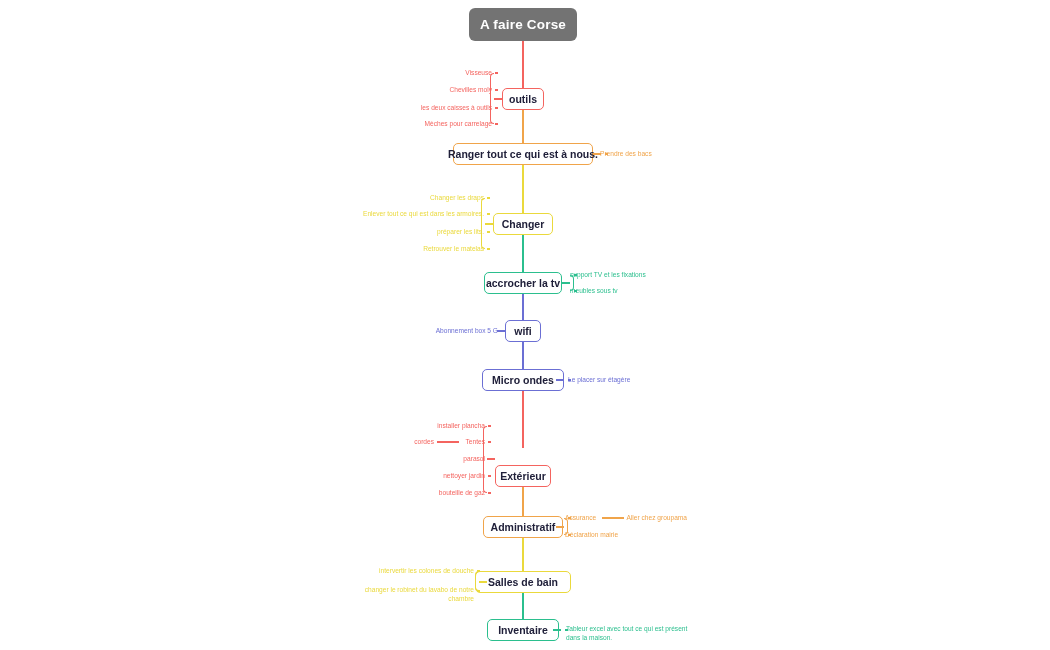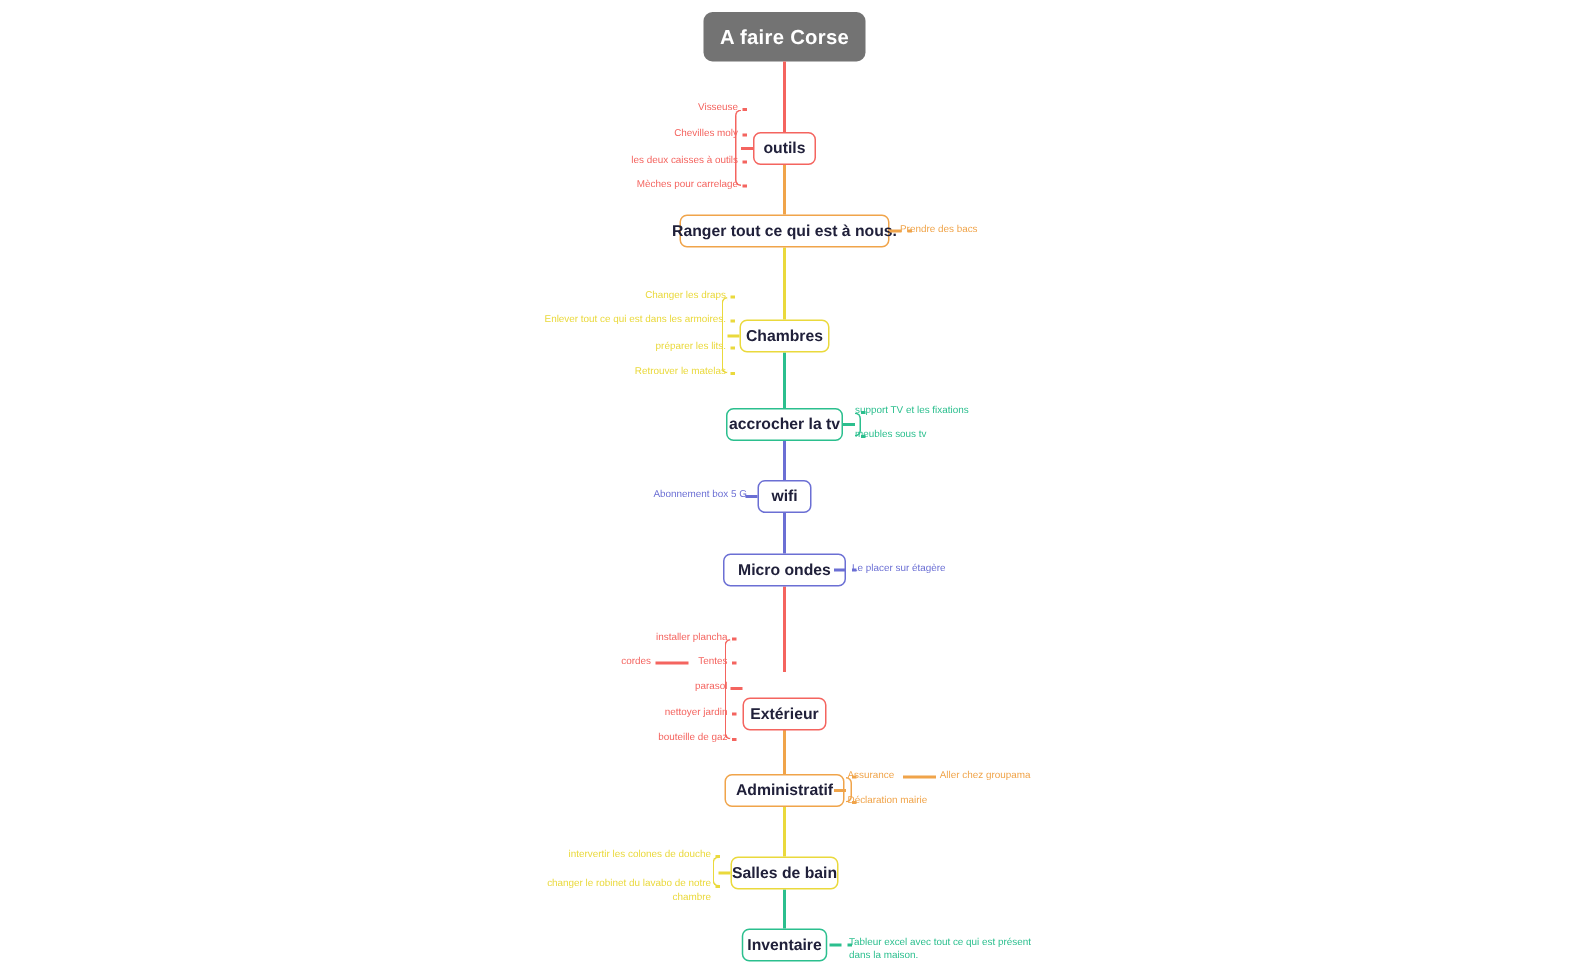--- a/index.html
+++ b/index.html
@@ -117,28 +117,28 @@
       <div class="trunk" style="left: 522px; top: 165px; height: 48px; background: rgb(234, 217, 60);"></div>
       <div class="trunk" style="left: 522px; top: 235px; height: 37px; background: rgb(43, 191, 142);"></div>
       <div class="trunk" style="left: 522px; top: 294px; height: 26px; background: rgb(107, 111, 212);"></div>
       <div class="trunk" style="left: 522px; top: 342px; height: 27px; background: rgb(107, 111, 212);"></div>
       <div class="trunk" style="left: 522px; top: 391px; height: 57px; background: rgb(244, 100, 95);"></div>
       <div class="trunk" style="left: 522px; top: 470px; height: 46px; background: rgb(240, 164, 74);"></div>
       <div class="trunk" style="left: 522px; top: 538px; height: 33px; background: rgb(234, 217, 60);"></div>
       <div class="trunk" style="left: 522px; top: 593px; height: 26px; background: rgb(43, 191, 142);"></div>
       <div class="node" style="left: 523px; top: 88px; width: 42px; border-color: rgb(244, 100, 95);">outils</div>
       <div class="node" style="left: 523px; top: 143px; width: 140px; border-color: rgb(240, 164, 74);">Ranger tout ce qui est à nous.</div>
-      <div class="node" style="left: 523px; top: 213px; width: 60px; border-color: rgb(234, 217, 60);">Chambres</div>
+      <div class="node" style="left: 523px; top: 213px; width: 60px; border-color: rgb(234, 217, 60);">Changer</div>
       <div class="node" style="left: 523px; top: 272px; width: 78px; border-color: rgb(43, 191, 142);">accrocher la tv</div>
       <div class="node" style="left: 523px; top: 320px; width: 36px; border-color: rgb(107, 111, 212);">wifi</div>
       <div class="node" style="left: 523px; top: 369px; width: 82px; border-color: rgb(107, 111, 212);">Micro ondes</div>
       <div class="node" style="left: 523px; top: 448px; width: 56px; border-color: rgb(244, 100, 95); margin-top: 17px;">Extérieur</div>
       <div class="node" style="left: 523px; top: 516px; width: 80px; border-color: rgb(240, 164, 74);">Administratif</div>
-      <div class="node" style="left: 523px; top: 571px; width: 72px; border-color: rgb(234, 217, 60);">Salles de bain</div>
-      <div class="node" style="left: 523px; top: 619px; width: 57px; border-color: rgb(43, 191, 142);">Inventaire</div>
+      <div class="node" style="left: 523px; top: 571px; width: 96px; border-color: rgb(234, 217, 60);">Salles de bain</div>
+      <div class="node" style="left: 523px; top: 619px; width: 72px; border-color: rgb(43, 191, 142);">Inventaire</div>
       <div class="stub" style="left: 494px; top: 98.3px; width: 8px; background: rgb(244, 100, 95);"></div>
       <div class="bracket left-br" style="left: 490px; top: 73px; width: 4px; height: 51px; border-color: rgb(244, 100, 95);"></div>
       <div class="hline" style="left: 495px; top: 72.3px; width: 3px; background: rgb(244, 100, 95);"></div>
       <div class="leaf left" style="top: 73px; color: rgb(244, 100, 95); left: auto; right: 558px;">Visseuse</div>
       <div class="hline" style="left: 495px; top: 89.3px; width: 3px; background: rgb(244, 100, 95);"></div>
       <div class="leaf left" style="top: 90px; color: rgb(244, 100, 95); left: auto; right: 558px;">Chevilles moly</div>
       <div class="hline" style="left: 495px; top: 107.3px; width: 3px; background: rgb(244, 100, 95);"></div>
       <div class="leaf left" style="top: 108px; color: rgb(244, 100, 95); left: auto; right: 558px;">les deux caisses à outils</div>
       <div class="hline" style="left: 495px; top: 123.3px; width: 3px; background: rgb(244, 100, 95);"></div>
       <div class="leaf left" style="top: 124px; color: rgb(244, 100, 95); left: auto; right: 558px;">Mèches pour carrelage</div>

